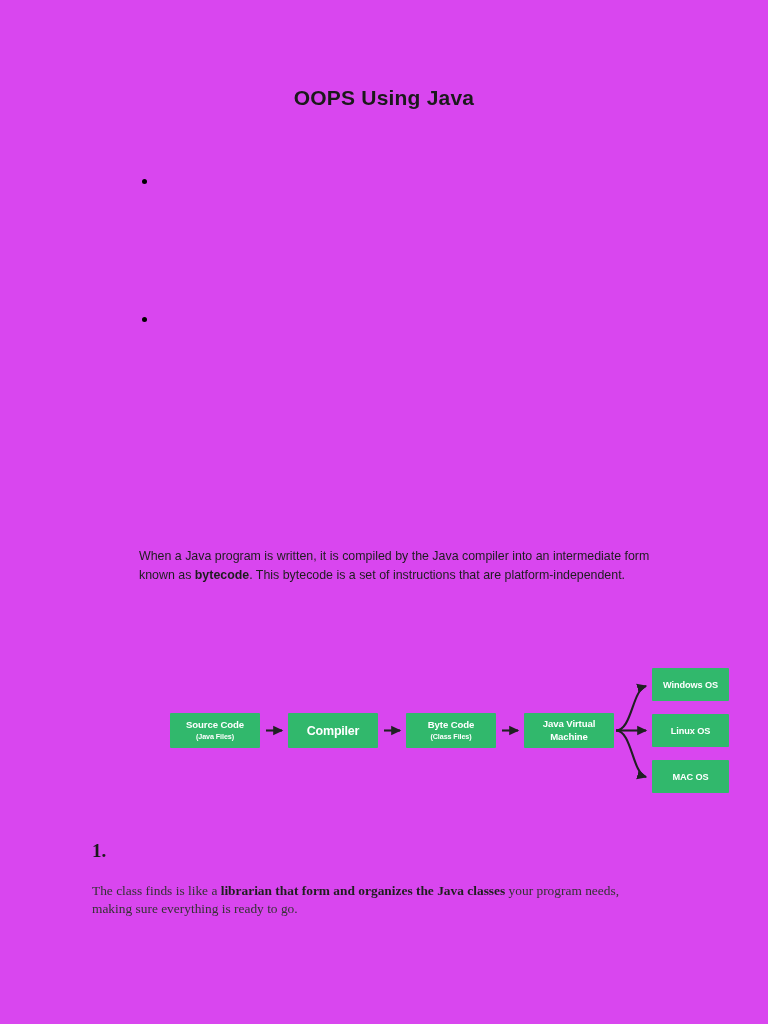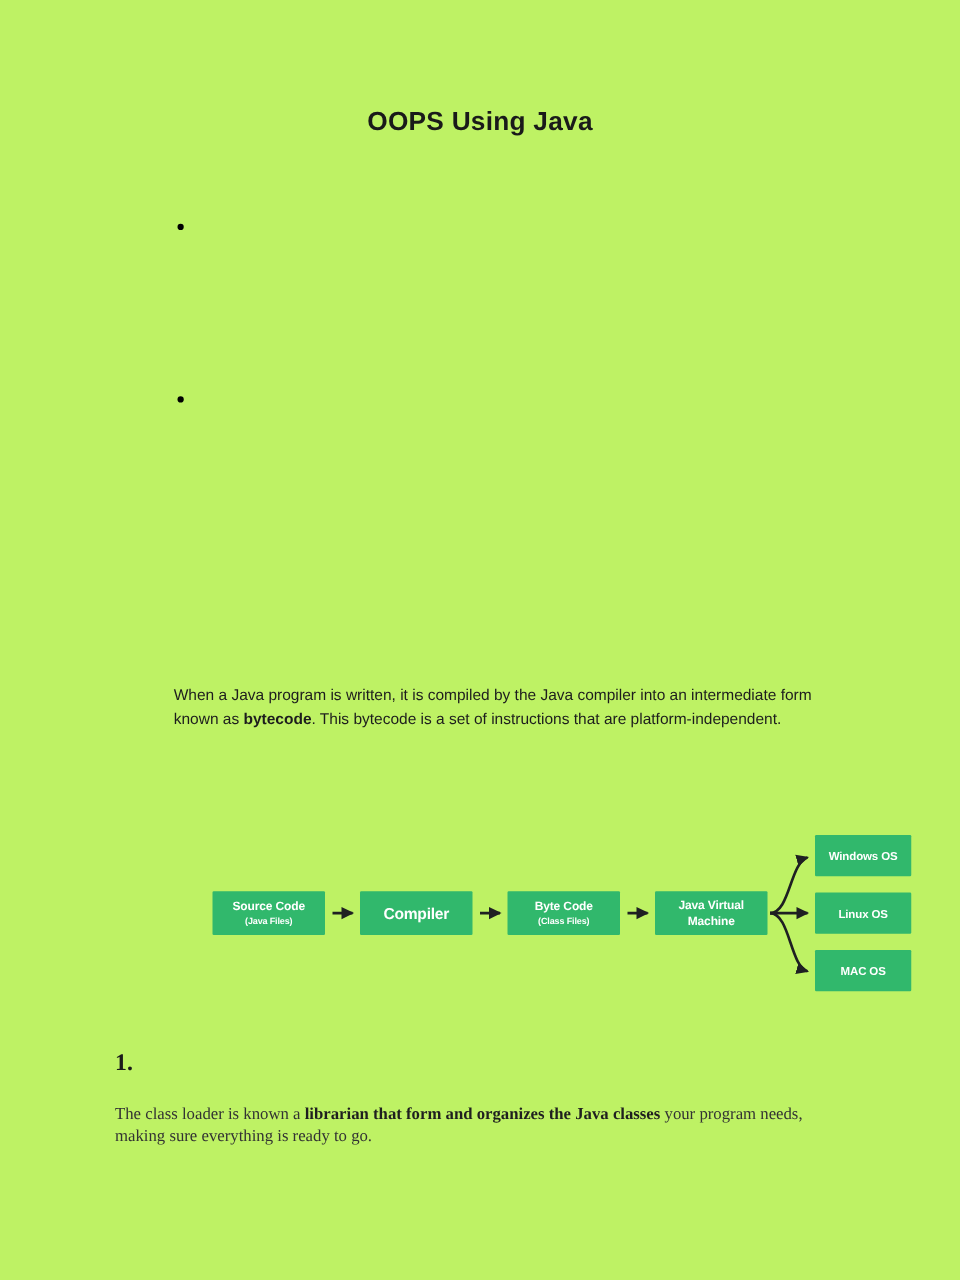--- a/index.html
+++ b/index.html
@@ -12,21 +12,21 @@
     height: 1024px;
     position: relative;
     overflow: hidden;
     font-family: "Liberation Sans", sans-serif;
     -webkit-font-smoothing: antialiased;
   }
 
   .page {
     position: absolute;
     inset: 0;
-    background: #bef264;
+    background: #d946ef;
   }
 
   
   .doc-title {
     position: absolute;
     top: 86px;
     left: 0;
     width: 768px;
     text-align: center;
     font-family: "Liberation Sans", sans-serif;
@@ -208,15 +208,15 @@
 
       <g>
         <rect x="512" y="180" width="77" height="33" rx="1" fill="#31b86c"></rect>
         <text class="dg-box-label dg-lbl-os" x="550.5" y="200">MAC OS</text>
       </g>
     </svg>
   </div>
 
   <div class="section-number">1.</div>
 
-  <p class="section-para"><span>The class loader is known a </span><b>librarian that form and organizes the Java classes</b><span> your program needs, making sure everything is ready to go.</span></p>
+  <p class="section-para"><span>The class finds is like a </span><b>librarian that form and organizes the Java classes</b><span> your program needs, making sure everything is ready to go.</span></p>
 
 </div>
 
 </body></html>

